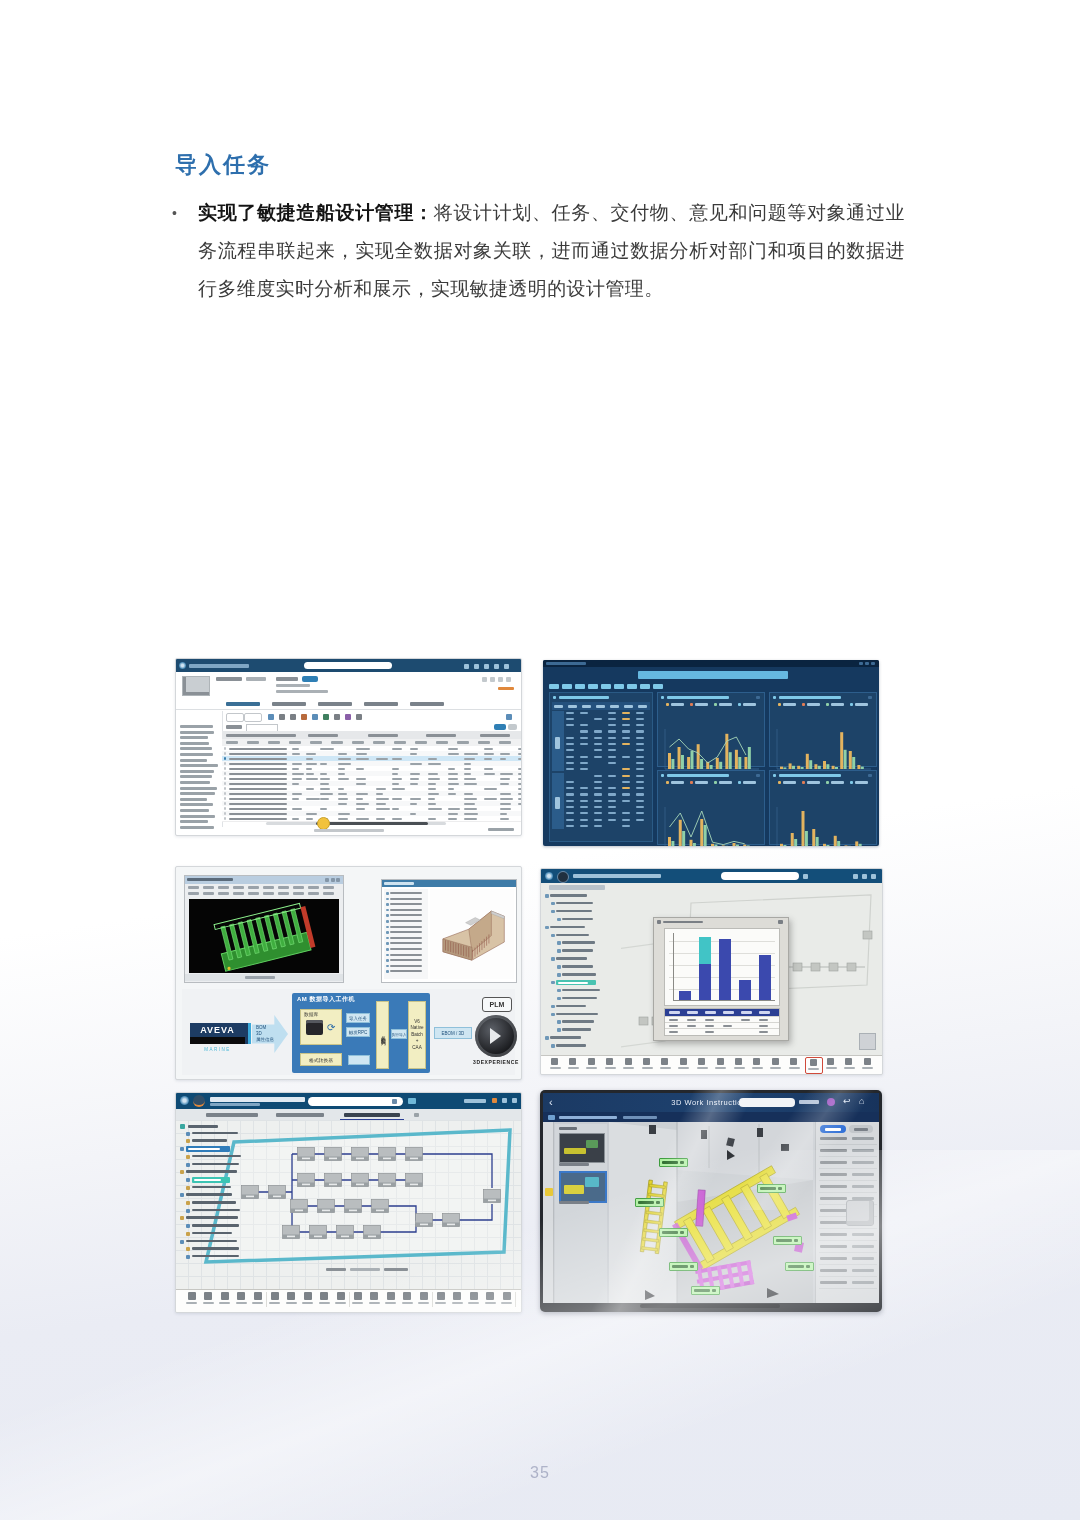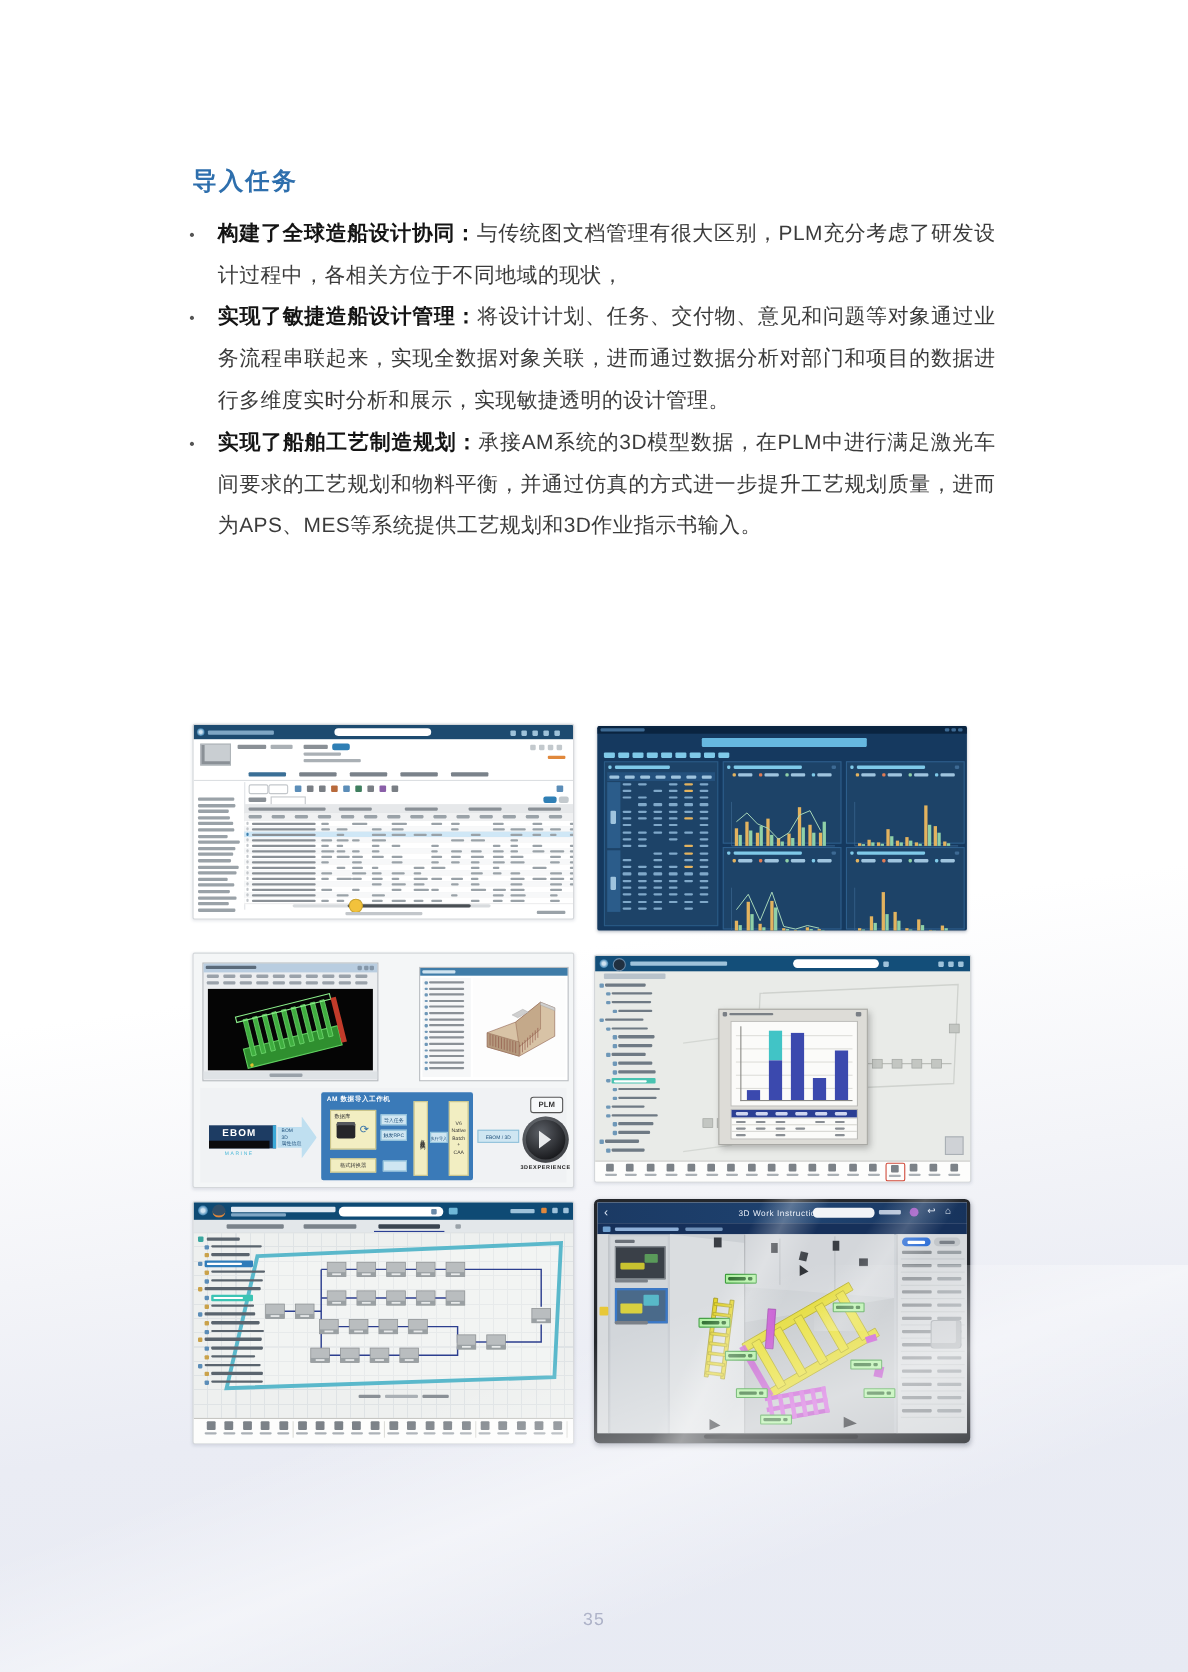--- a/index.html
+++ b/index.html
@@ -42,27 +42,21 @@
 </style>
 </head>
 <body>
 
 <div class="page">
 
   <h1 class="doc-title">导入任务</h1>
 
   <div class="bullets">
     <div class="bullet">
-      <p><b>构建了全球造船设计协同：</b><span>与传统图文档管理有很大区别，PLM充分考虑了研发设计过程中，各相关方位于不同地域的现状，</span></p>
-    </div>
-    <div class="bullet">
       <p><b>实现了敏捷造船设计管理：</b><span>将设计计划、任务、交付物、意见和问题等对象通过业务流程串联起来，实现全数据对象关联，进而通过数据分析对部门和项目的数据进行多维度实时分析和展示，实现敏捷透明的设计管理。</span></p>
-    </div>
-    <div class="bullet">
-      <p><b>实现了船舶工艺制造规划：</b><span>承接AM系统的3D模型数据，在PLM中进行满足激光车间要求的工艺规划和物料平衡，并通过仿真的方式进一步提升工艺规划质量，进而为APS、MES等系统提供工艺规划和3D作业指示书输入。</span></p>
     </div>
   </div>
 
   <div id="s1" class="shot lightshot">
       <div class="abs" style="left: 0px; top: 0px; width: 345px; height: 13px; background: rgb(29, 75, 112);"></div>
       <div class="abs" style="left: 3px; top: 3px; width: 7px; height: 7px; background: radial-gradient(circle, rgb(207, 227, 242) 25%, rgb(58, 127, 174) 70%); border-radius: 50%;"></div>
       <div class="abs" style="left: 13px; top: 5px; width: 60px; height: 3.5px; background: rgb(127, 166, 196); border-radius: 1px;"></div>
       <div class="abs" style="left: 128px; top: 3px; width: 88px; height: 7px; background: rgb(255, 255, 255); border-radius: 4px;"></div>
       <div class="abs" style="left: 288px; top: 4.5px; width: 5px; height: 5px; background: rgb(158, 194, 218); border-radius: 1px;"></div>
       <div class="abs" style="left: 298px; top: 4.5px; width: 5px; height: 5px; background: rgb(158, 194, 218); border-radius: 1px;"></div>
@@ -788,21 +782,21 @@
             <line x1="80.4" y1="58.4" x2="80.4" y2="72.4" stroke="#8a4a3e" stroke-width="0.8"></line>
             <line x1="84" y1="55" x2="84" y2="69" stroke="#8a4a3e" stroke-width="0.8"></line>
             <line x1="87.6" y1="51.6" x2="87.6" y2="65.6" stroke="#8a4a3e" stroke-width="0.8"></line>
             <line x1="91.2" y1="48.2" x2="91.2" y2="62.2" stroke="#8a4a3e" stroke-width="0.8"></line>
     <polygon points="95,12 115,20 115,24 95,16" fill="#cfcfcf" stroke="#9a9a9a" stroke-width="0.5"></polygon>
     <polygon points="55,30 70,22 78,26 63,34" fill="#cfcfcf" stroke="#9a9a9a" stroke-width="0.5"></polygon>
           </svg></div>
       </div>
     <div class="abs" id="s3-diagram" style="left:6px;top:122px;width:333px;height:86px;background:#f0f2f4;">
       <div class="abs" style="left:8px;top:34px;width:58px;height:21px;background:#1d3c63;border-right:3px solid #3aa8d8;">
-        <div class="abs" style="left:0;top:2px;width:55px;text-align:center;color:#fff;font-weight:bold;font-size:9px;letter-spacing:1px;">EBOM</div>
+        <div class="abs" style="left:0;top:2px;width:55px;text-align:center;color:#fff;font-weight:bold;font-size:9px;letter-spacing:1px;">AVEVA</div>
         <div class="abs" style="left:0;top:14px;width:55px;height:7px;background:#0b0b0c;text-align:center;">
           <span style="color:#49b8d8;font-size:4.5px;letter-spacing:1.5px;line-height:7px;">MARINE</span>
         </div>
       </div>
       <div class="fat-arrow" style="left:70px;top:26px;width:36px;height:38px;">
         <span>BOM</span>
         <span>3D</span>
         <span>属性信息</span>
       </div>
       <div class="abs" style="left:110px;top:4px;width:138px;height:80px;background:#3a7ab8;border-radius:2px;">

